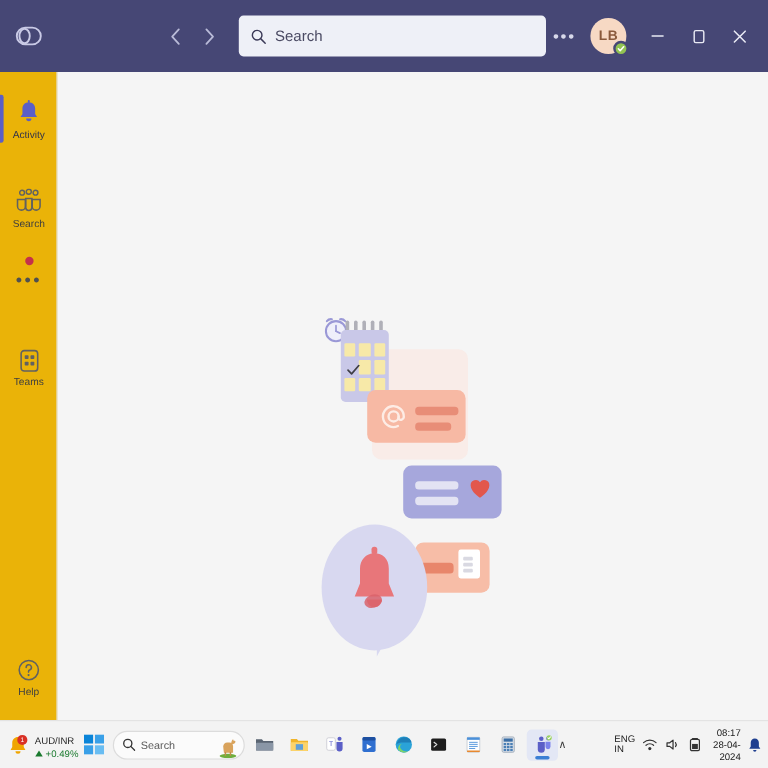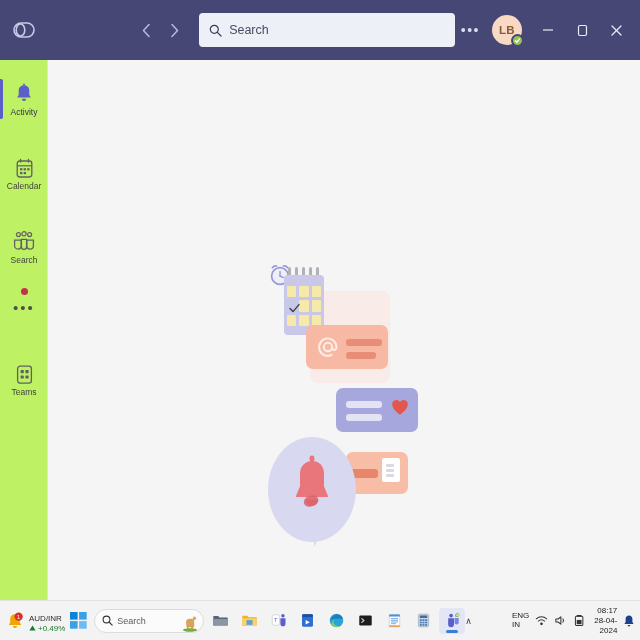--- a/index.html
+++ b/index.html
@@ -39,21 +39,21 @@
   .presence{
     position:absolute;right:-2px;bottom:-2px;width:13px;height:13px;border-radius:50%;
     background:#92c353;border:2px solid #464775;box-sizing:border-box;
     display:flex;align-items:center;justify-content:center;color:#fff;font-size:7px;
   }
   .win-btn{width:32px;height:38px;display:flex;align-items:center;justify-content:center;color:#e9eaf4;font-size:14px;}
 
   
   .rail{
     position:absolute;top:60px;left:0;width:48px;height:540px;
-    background:#bef264;border-right:1px solid #e1e1e1;box-sizing:border-box;
+    background:#eab308;border-right:1px solid #e1e1e1;box-sizing:border-box;
   }
   .rail-item{
     position:relative;width:48px;height:58px;
     display:flex;flex-direction:column;align-items:center;justify-content:center;gap:3px;
   }
   .rail-item .ri-icon{height:24px;display:flex;align-items:flex-end;justify-content:center;color:#616161;}
   .rail-item .ri-label{font-size:8.5px;color:#3f3f3f;line-height:1;}
   .rail-item.active .ri-icon{color:#5b5fc7;}
   .rail-item.active .ri-label{color:#33344a;}
   .rail-item.active:before{
@@ -216,36 +216,20 @@
       <span class="ri-icon">
         <svg width="20" height="22" viewBox="0 0 20 22">
           <path d="M10 2.2c-3.1 0-5.3 2.3-5.3 5.3v4.4L3.1 14.6h13.8l-1.6-2.7V7.5c0-3-2.2-5.3-5.3-5.3z" fill="#5b5fc7"></path>
           <rect x="9.2" y="0.4" width="1.6" height="2.2" rx=".7" fill="#5b5fc7"></rect>
           <path d="M7.8 15.8h4.4a2.2 2.2 0 0 1-4.4 0z" fill="#5b5fc7"></path>
         </svg>
       </span>
       <span class="ri-label">Activity</span>
     </div>
 
-    <div class="rail-item" style="margin-top:16px">
-      <span class="ri-icon">
-        <svg width="19" height="21" viewBox="0 0 19 21">
-          <rect x="2.2" y="3" width="14.6" height="16" rx="2.4" fill="none" stroke="#616161" stroke-width="1.3"></rect>
-          <line x1="2.2" y1="7.8" x2="16.8" y2="7.8" stroke="#616161" stroke-width="1.2"></line>
-          <line x1="5.6" y1="1.4" x2="5.6" y2="4" stroke="#616161" stroke-width="1.3" stroke-linecap="round"></line>
-          <line x1="13.4" y1="1.4" x2="13.4" y2="4" stroke="#616161" stroke-width="1.3" stroke-linecap="round"></line>
-          <rect x="5" y="10.2" width="2.4" height="2.2" fill="#616161"></rect>
-          <rect x="8.6" y="10.2" width="2.4" height="2.2" fill="#616161"></rect>
-          <rect x="12.2" y="10.2" width="2.4" height="2.2" fill="#616161"></rect>
-          <rect x="5" y="14" width="2.4" height="2.2" fill="#616161"></rect>
-          <rect x="8.6" y="14" width="2.4" height="2.2" fill="#616161"></rect>
-        </svg>
-      </span>
-      <span class="ri-label">Calendar</span>
-    </div>
 
     <div class="rail-item" style="margin-top:16px">
       <span class="ri-icon">
         <svg width="24" height="22" viewBox="0 0 24 22">
           <circle cx="6.4" cy="3.6" r="2" fill="none" stroke="#616161" stroke-width="1.2"></circle>
           <circle cx="12" cy="2.8" r="2.1" fill="none" stroke="#616161" stroke-width="1.2"></circle>
           <circle cx="17.6" cy="3.6" r="2" fill="none" stroke="#616161" stroke-width="1.2"></circle>
           <path d="M2.6 9.2h6.6v5.6a3.3 3.3 0 0 1-6.6 0z" fill="none" stroke="#616161" stroke-width="1.3"></path>
           <path d="M14.8 9.2h6.6v5.6a3.3 3.3 0 0 1-6.6 0z" fill="none" stroke="#616161" stroke-width="1.3"></path>
           <path d="M9.4 8.4h5.2v7.4a2.6 2.6 0 0 1-5.2 0z" fill="none" stroke="#616161" stroke-width="1.3"></path>
@@ -265,20 +249,32 @@
           <rect x="2.6" y="2.2" width="13.8" height="17" rx="2.6" fill="none" stroke="#616161" stroke-width="1.3"></rect>
           <rect x="5.6" y="6" width="3.2" height="3.2" rx=".6" fill="#616161"></rect>
           <rect x="10.4" y="6" width="3.2" height="3.2" rx=".6" fill="#616161"></rect>
           <rect x="5.6" y="11.4" width="3.2" height="3.2" rx=".6" fill="#616161"></rect>
           <rect x="10.4" y="11.4" width="3.2" height="3.2" rx=".6" fill="#616161"></rect>
         </svg>
       </span>
       <span class="ri-label">Teams</span>
     </div>
 
+    <div class="rail-bottom">
+      <div class="rail-item">
+        <span class="ri-icon">
+          <svg width="20" height="21" viewBox="0 0 20 21">
+            <circle cx="10" cy="10.4" r="8" fill="none" stroke="#616161" stroke-width="1.3"></circle>
+            <path d="M7.8 8.2a2.2 2.2 0 1 1 2.9 2.1c-.6.2-.9.7-.9 1.3v.5" fill="none" stroke="#616161" stroke-width="1.3" stroke-linecap="round"></path>
+            <circle cx="9.8" cy="14.6" r=".9" fill="#616161"></circle>
+          </svg>
+        </span>
+        <span class="ri-label">Help</span>
+      </div>
+    </div>
   </div>
 
   <div class="content">
     <div class="illus">
 
       <div class="ghost-card"></div>
 
       <svg class="clock" viewBox="0 0 26 26">
         <circle cx="13" cy="14" r="8.4" fill="#efeffa" stroke="#9a98d6" stroke-width="1.7"></circle>
         <line x1="13" y1="14" x2="13" y2="9.4" stroke="#9a98d6" stroke-width="1.4" stroke-linecap="round"></line>

